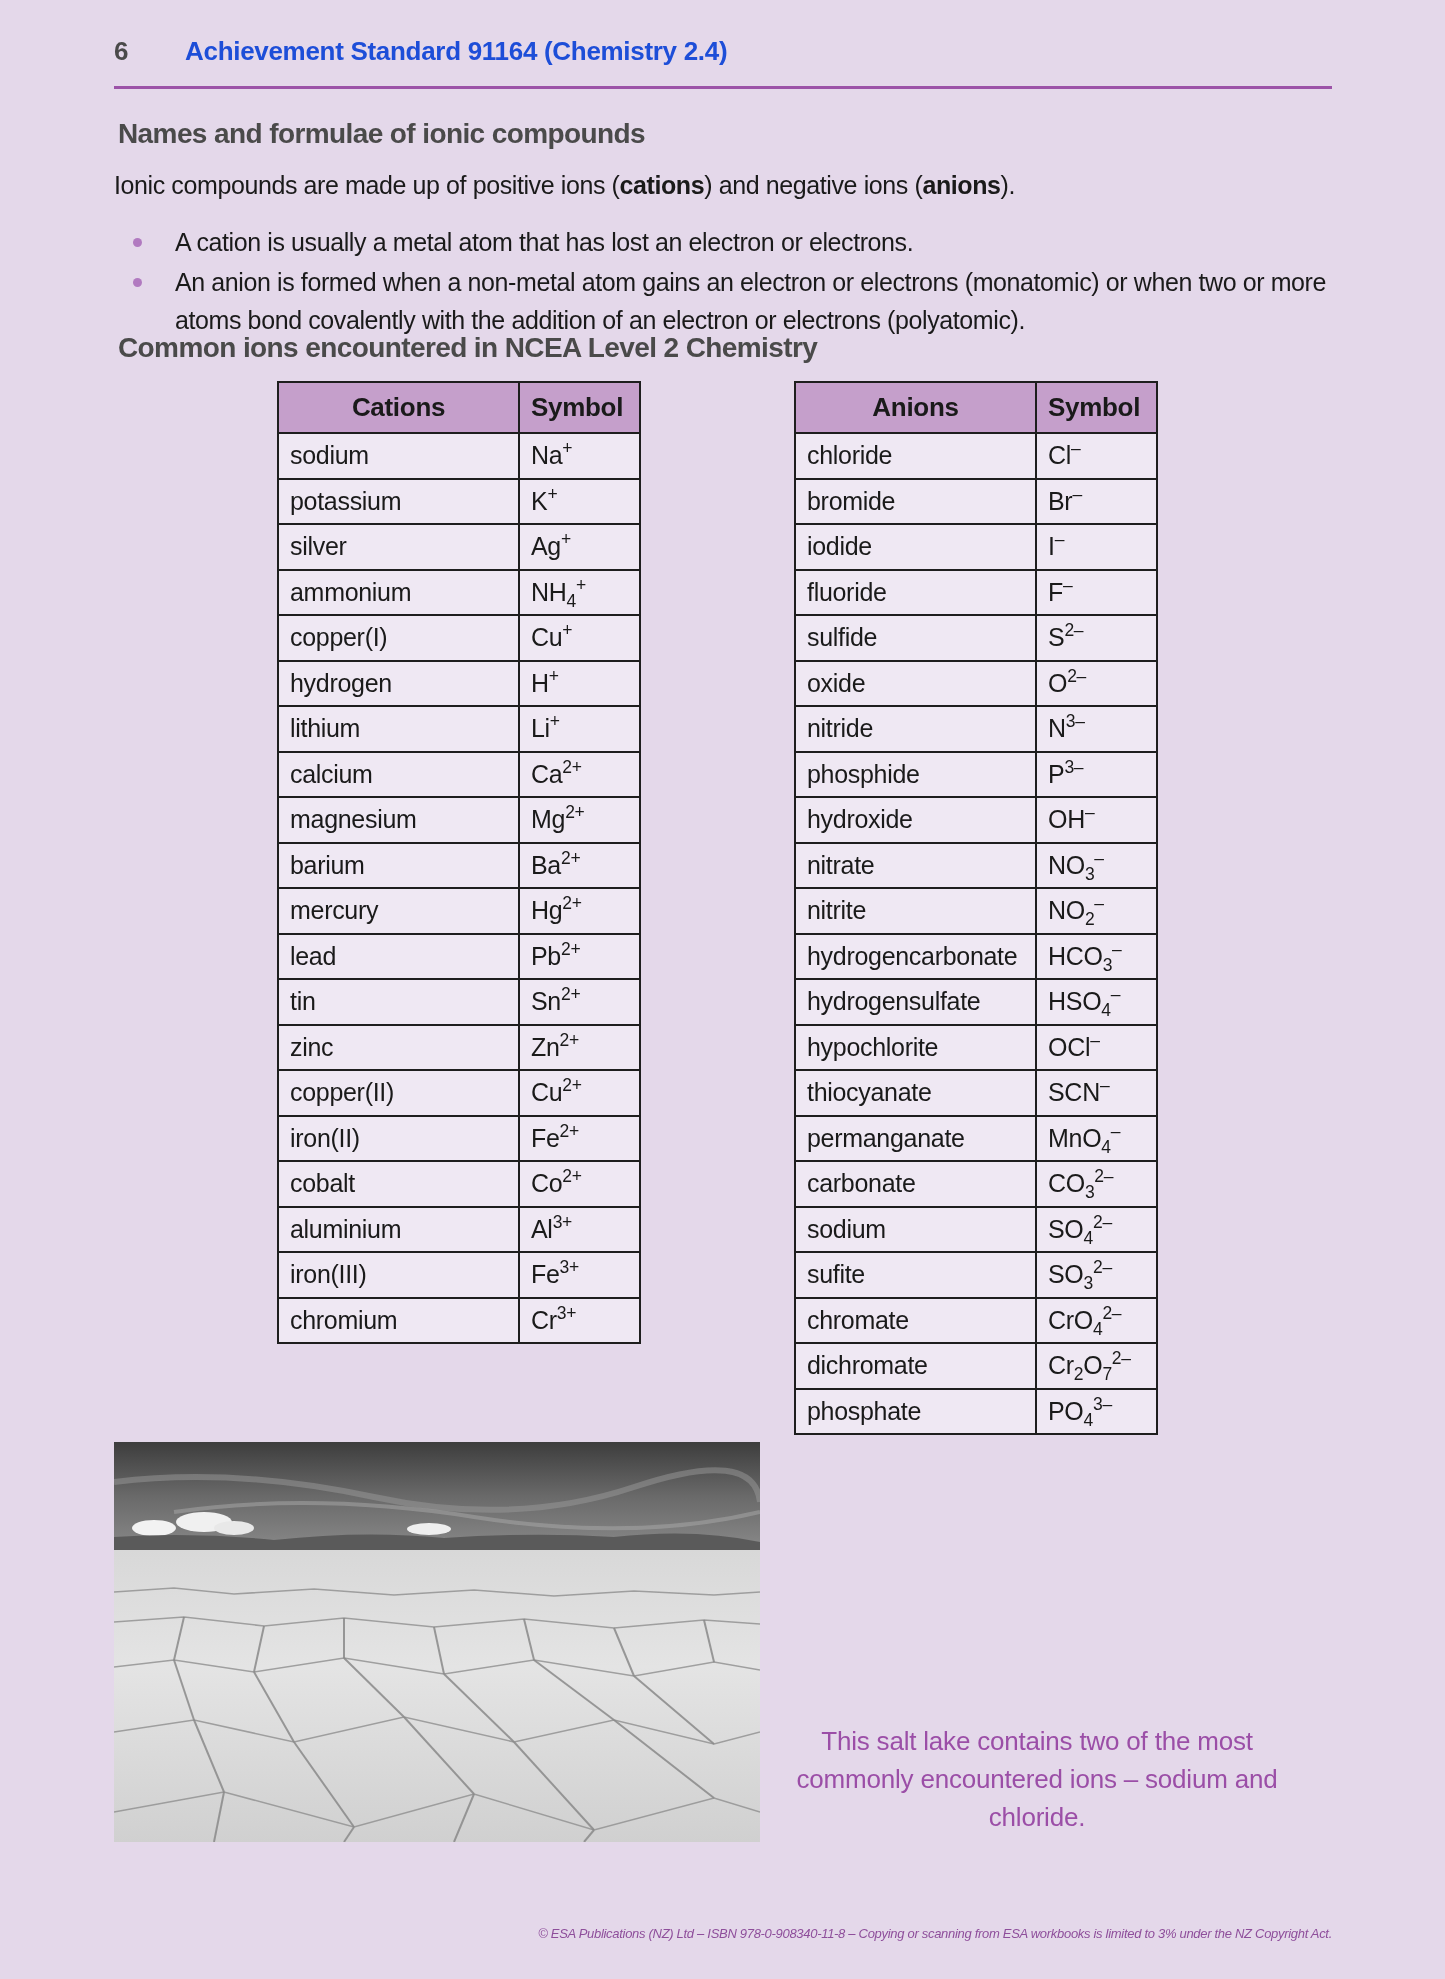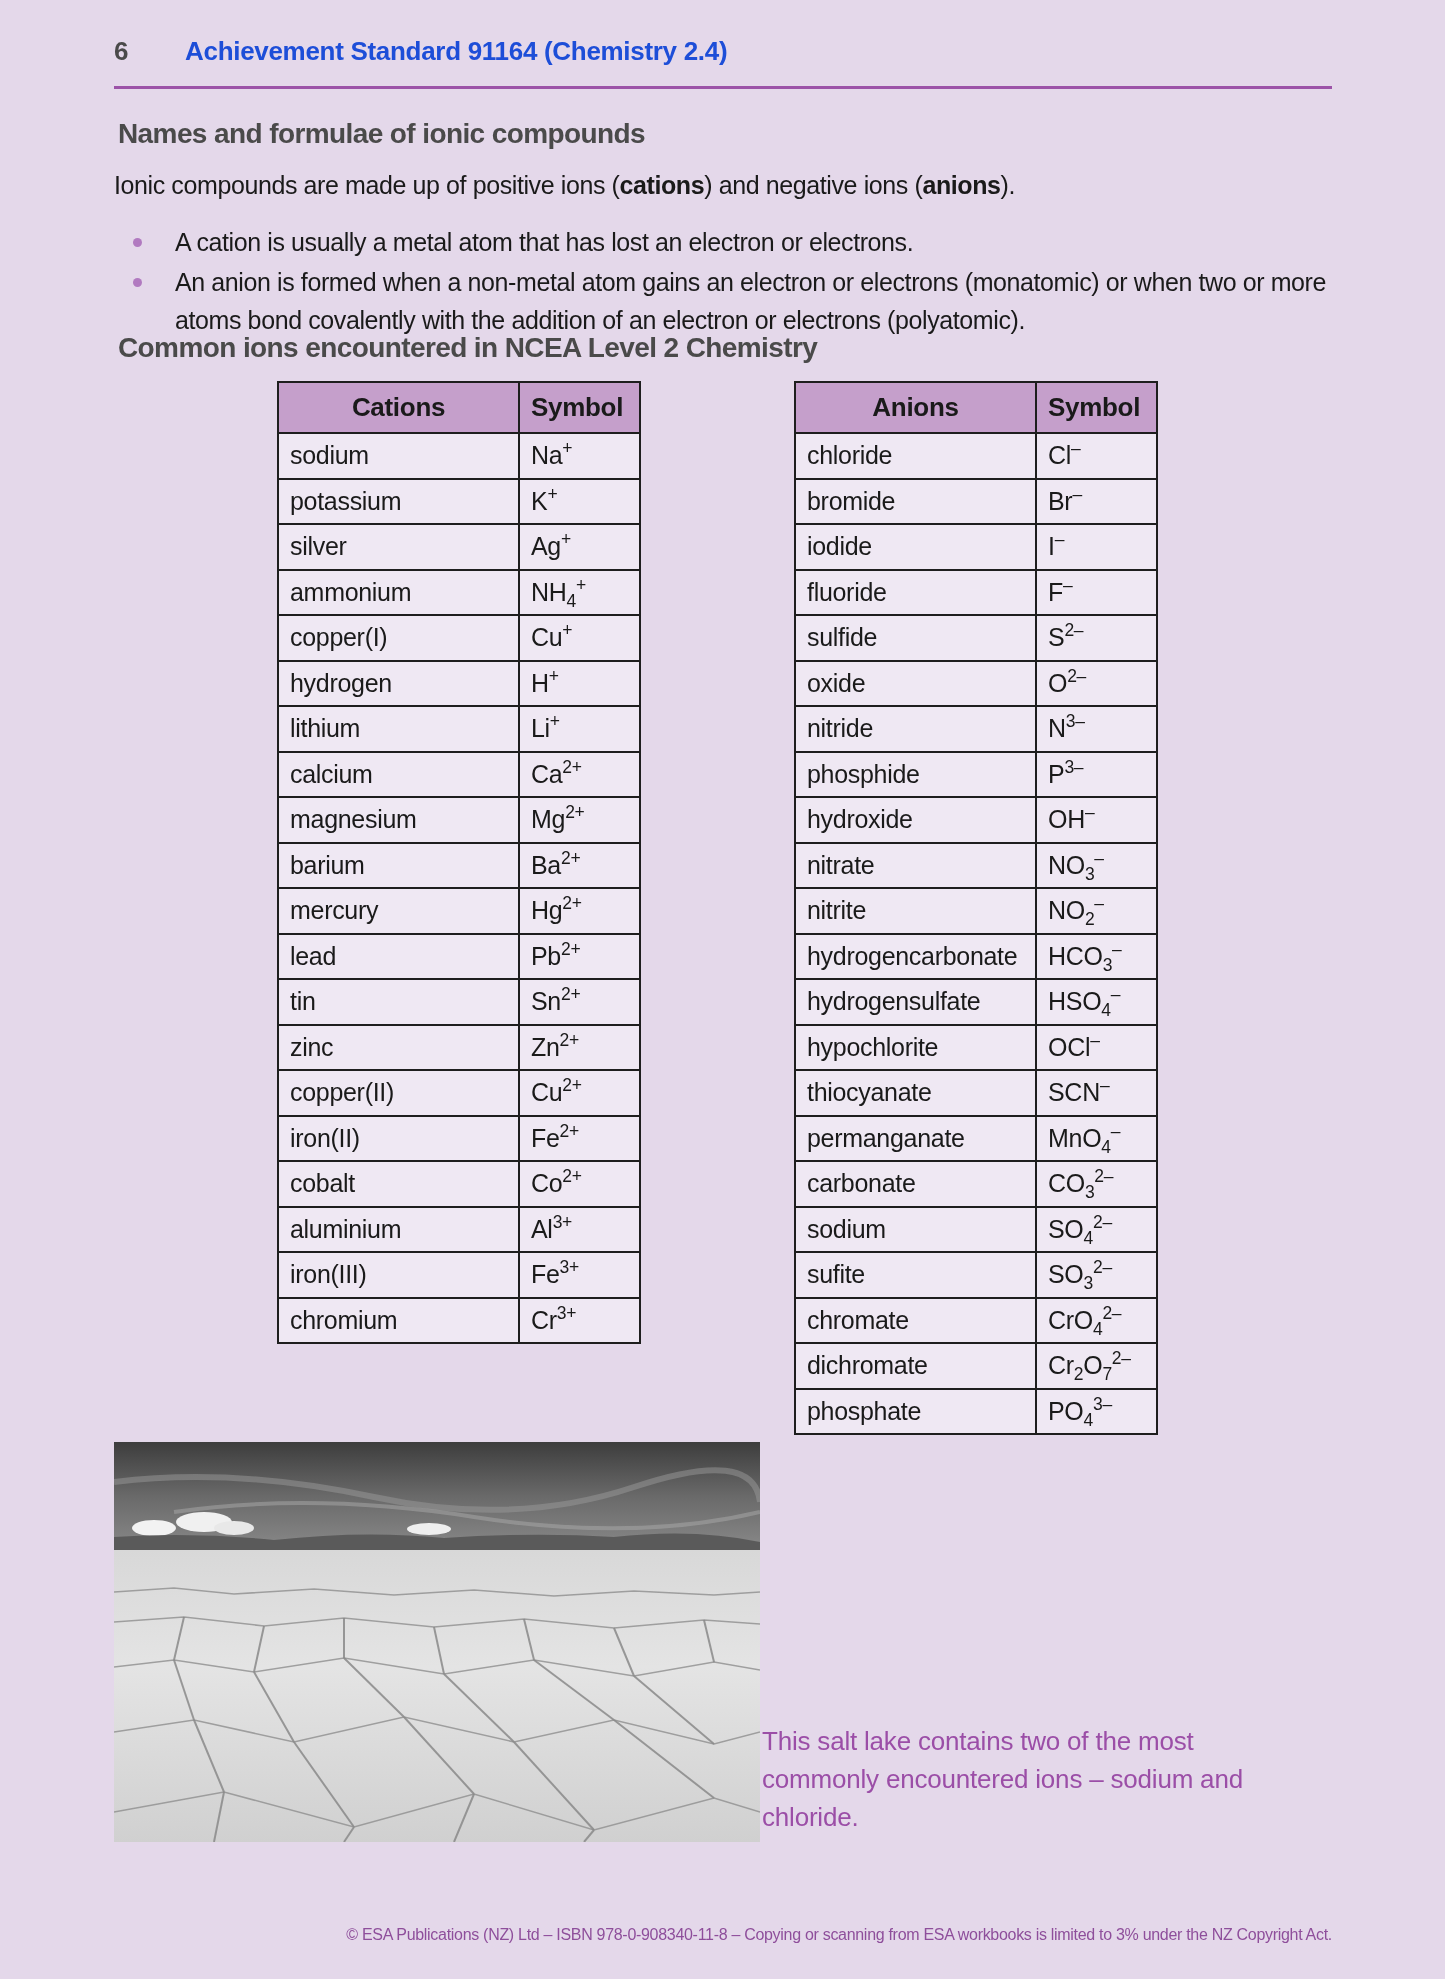--- a/index.html
+++ b/index.html
@@ -78,26 +78,26 @@
   .anions .col-sym { width: 108px; }
   sub { font-size: 70%; vertical-align: -0.35em; line-height: 0; }
   sup { font-size: 70%; vertical-align: 0.55em; line-height: 0; }
   .photo {
     position: absolute; left: 114px; top: 1442px; width: 646px; height: 400px;
     overflow: hidden;
   }
   .photo svg { display: block; }
   .caption {
     position: absolute; left: 762px; top: 1722px; width: 550px;
-    color: #9b4ea7; font-size: 26px; line-height: 38px;
+    text-align: center; color: #9b4ea7; font-size: 26px; line-height: 38px;
     letter-spacing: -0.2px;
   }
   .footer {
     position: absolute; left: 300px; top: 1926px; width: 1032px;
-    text-align: right; color: #8e4e9b; font-size: 16px;
+    text-align: right; font-style: italic; color: #8e4e9b; font-size: 13px;
     letter-spacing: -0.3px;
   }
 </style>
 </head>
 <body>
 
 <div class="header">
   <span class="page-num">6</span>
   <span class="running-title">Achievement Standard 91164 (Chemistry 2.4)</span>
 </div>

